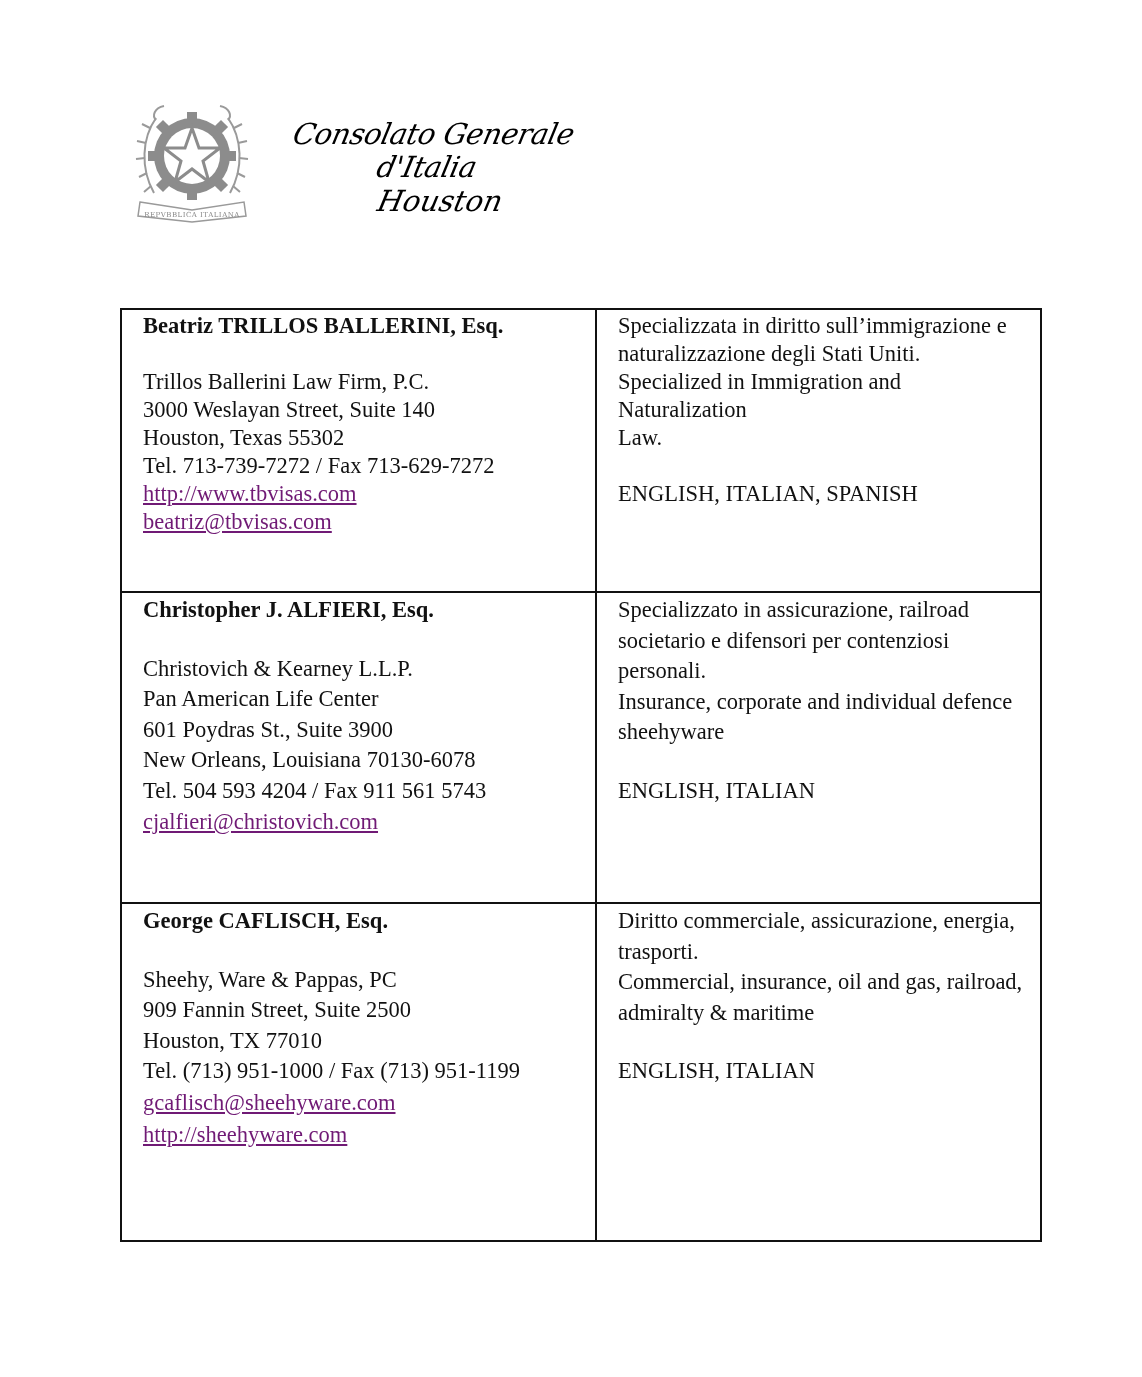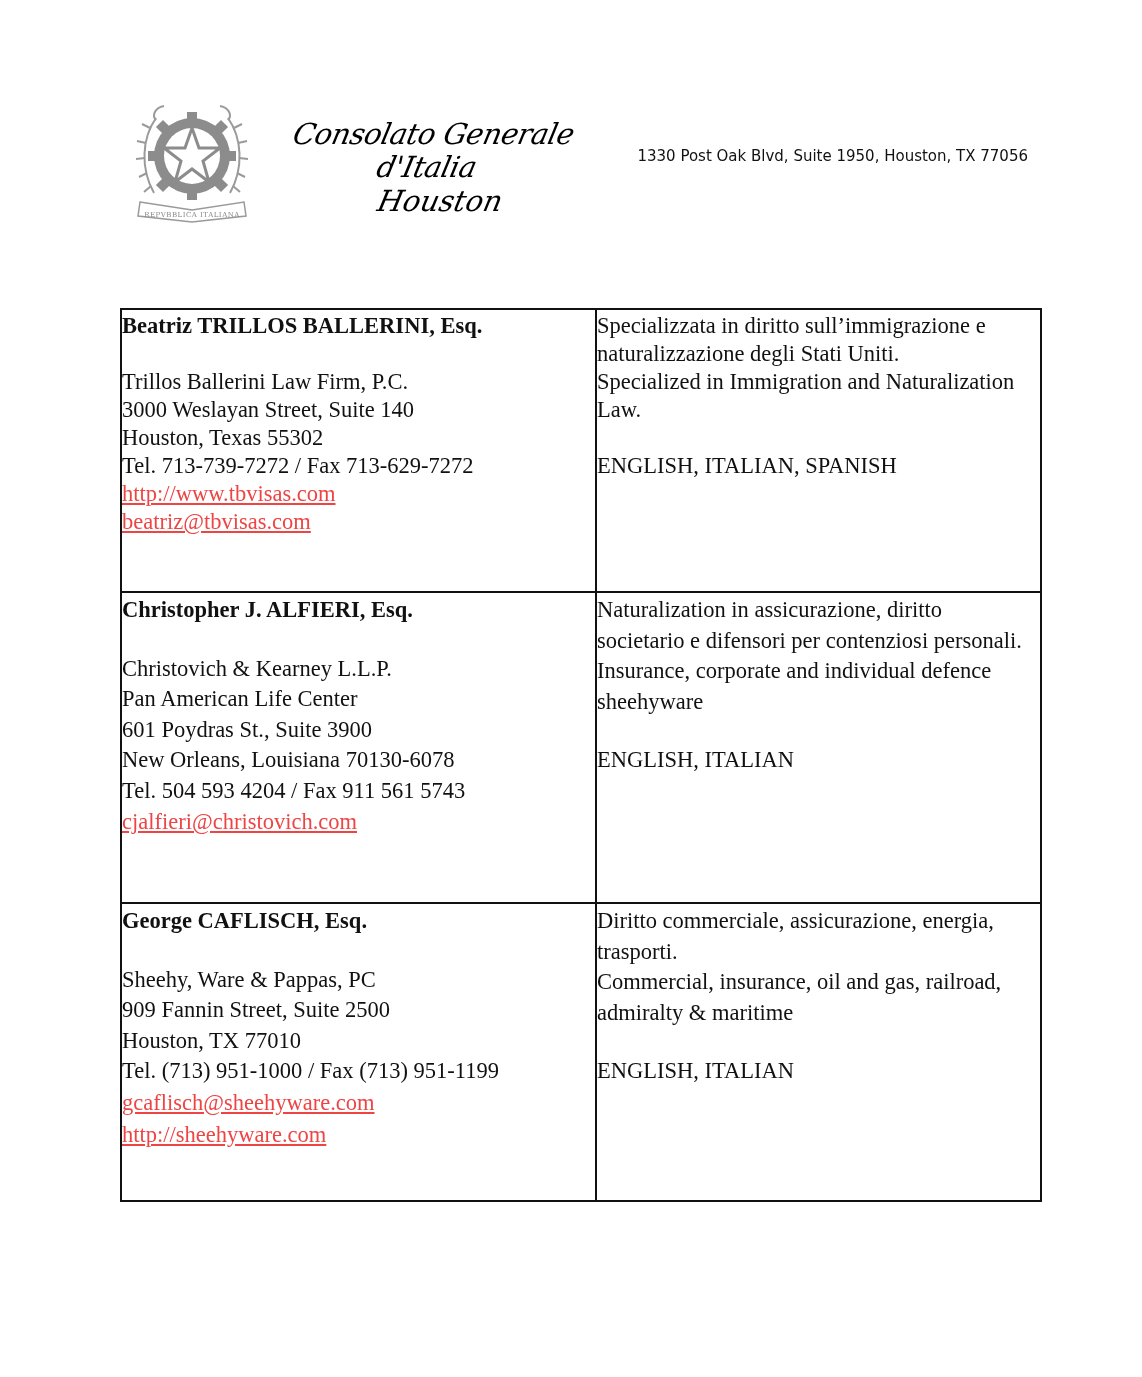--- a/index.html
+++ b/index.html
@@ -15,33 +15,33 @@
     .contact-block {
       position: absolute; right: 114px; top: 144px; text-align: right;
       font-family: "DejaVu Sans", sans-serif; font-size: 15px; color: #111; line-height: 25px;
     }
     table.directory {
       position: absolute; left: 120px; top: 308px; width: 920px;
       border-collapse: collapse; table-layout: fixed;
       font-family: "Liberation Serif", serif; font-size: 22.5px; color: #111;
     }
     table.directory td {
-      border: 2px solid #111; vertical-align: top; padding: 2px 10px 0 0;
+      border: 2px solid #111; vertical-align: top; padding: 2px 10px 0 21px;
     }
     table.directory col.c1 { width: 475px; }
     table.directory col.c2 { width: 445px; }
     tr.r1 { height: 283px; }
     tr.r2 { height: 311px; margin-top: 37px; }
-    tr.r3 { height: 298px; }
+    tr.r3 { height: 338px; }
     .name { font-weight: bold; display: block; line-height: 28px; }
     .line { display: block; line-height: 28px; }
     .r2 .line, .r2 .name, .r3 .line, .r3 .name { line-height: 30.5px; }
     .gap { display: block; height: 28px; }
     .r2 .gap, .r3 .gap { height: 28px; }
-    a.link { color: #ef4444; text-decoration: underline; display: block; line-height: 28px; }
+    a.link { color: #701a75; text-decoration: underline; display: block; line-height: 28px; }
     .r2 a.link, .r3 a.link { line-height: 32px; }
     .spec { display: block; line-height: 28px; }
     .r2 .spec, .r3 .spec { line-height: 30.5px; }
   </style>
 </head>
 <body>
 
 <svg class="emblem" viewBox="0 0 116 128" xmlns="http://www.w3.org/2000/svg">
 
   <g fill="none" stroke="#9a9a9a" stroke-width="2">
@@ -71,21 +71,20 @@
   <path d="M6 104 L58 112 L110 104 L112 118 L58 124 L4 118 Z" fill="#ffffff" stroke="#9a9a9a" stroke-width="1.5"></path>
   <text x="58" y="119" text-anchor="middle" font-size="7" fill="#888" font-family="DejaVu Serif, serif" letter-spacing="0.5">REPVBBLICA ITALIANA</text>
 </svg>
 
 <div class="consulate-title">
   <span class="t1">Consolato Generale d'Italia</span>
   <span class="t2">Houston</span>
 </div>
 
 <div class="contact-block">
-  <div>1330 Post Oak Blvd, Suite 1950, Houston, TX 77056</div>
 </div>
 
 <table class="directory">
   <colgroup>
       <col class="c1">
       <col class="c2">
     </colgroup>
   <tbody>
     <tr class="r1">
       <td>
@@ -112,21 +111,21 @@
         <span class="name">Christopher J. ALFIERI, Esq.</span>
         <span class="gap"></span>
         <span class="line">Christovich &amp; Kearney L.L.P.</span>
         <span class="line">Pan American Life Center</span>
         <span class="line">601 Poydras St., Suite 3900</span>
         <span class="line">New Orleans, Louisiana 70130-6078</span>
         <span class="line">Tel.  504 593 4204 / Fax  911 561 5743</span>
         <a class="link">cjalfieri@christovich.com</a>
       </td>
       <td>
-        <span class="spec">Naturalization in assicurazione, diritto</span>
+        <span class="spec">Specializzato in assicurazione, railroad</span>
         <span class="spec">societario e difensori per contenziosi personali.</span>
         <span class="spec">Insurance, corporate and individual defence</span>
         <span class="spec">sheehyware</span>
         <span class="gap"></span>
         <span class="spec">ENGLISH, ITALIAN</span>
       </td>
     </tr>
     <tr class="r3">
       <td>
         <span class="name">George CAFLISCH, Esq.</span>

